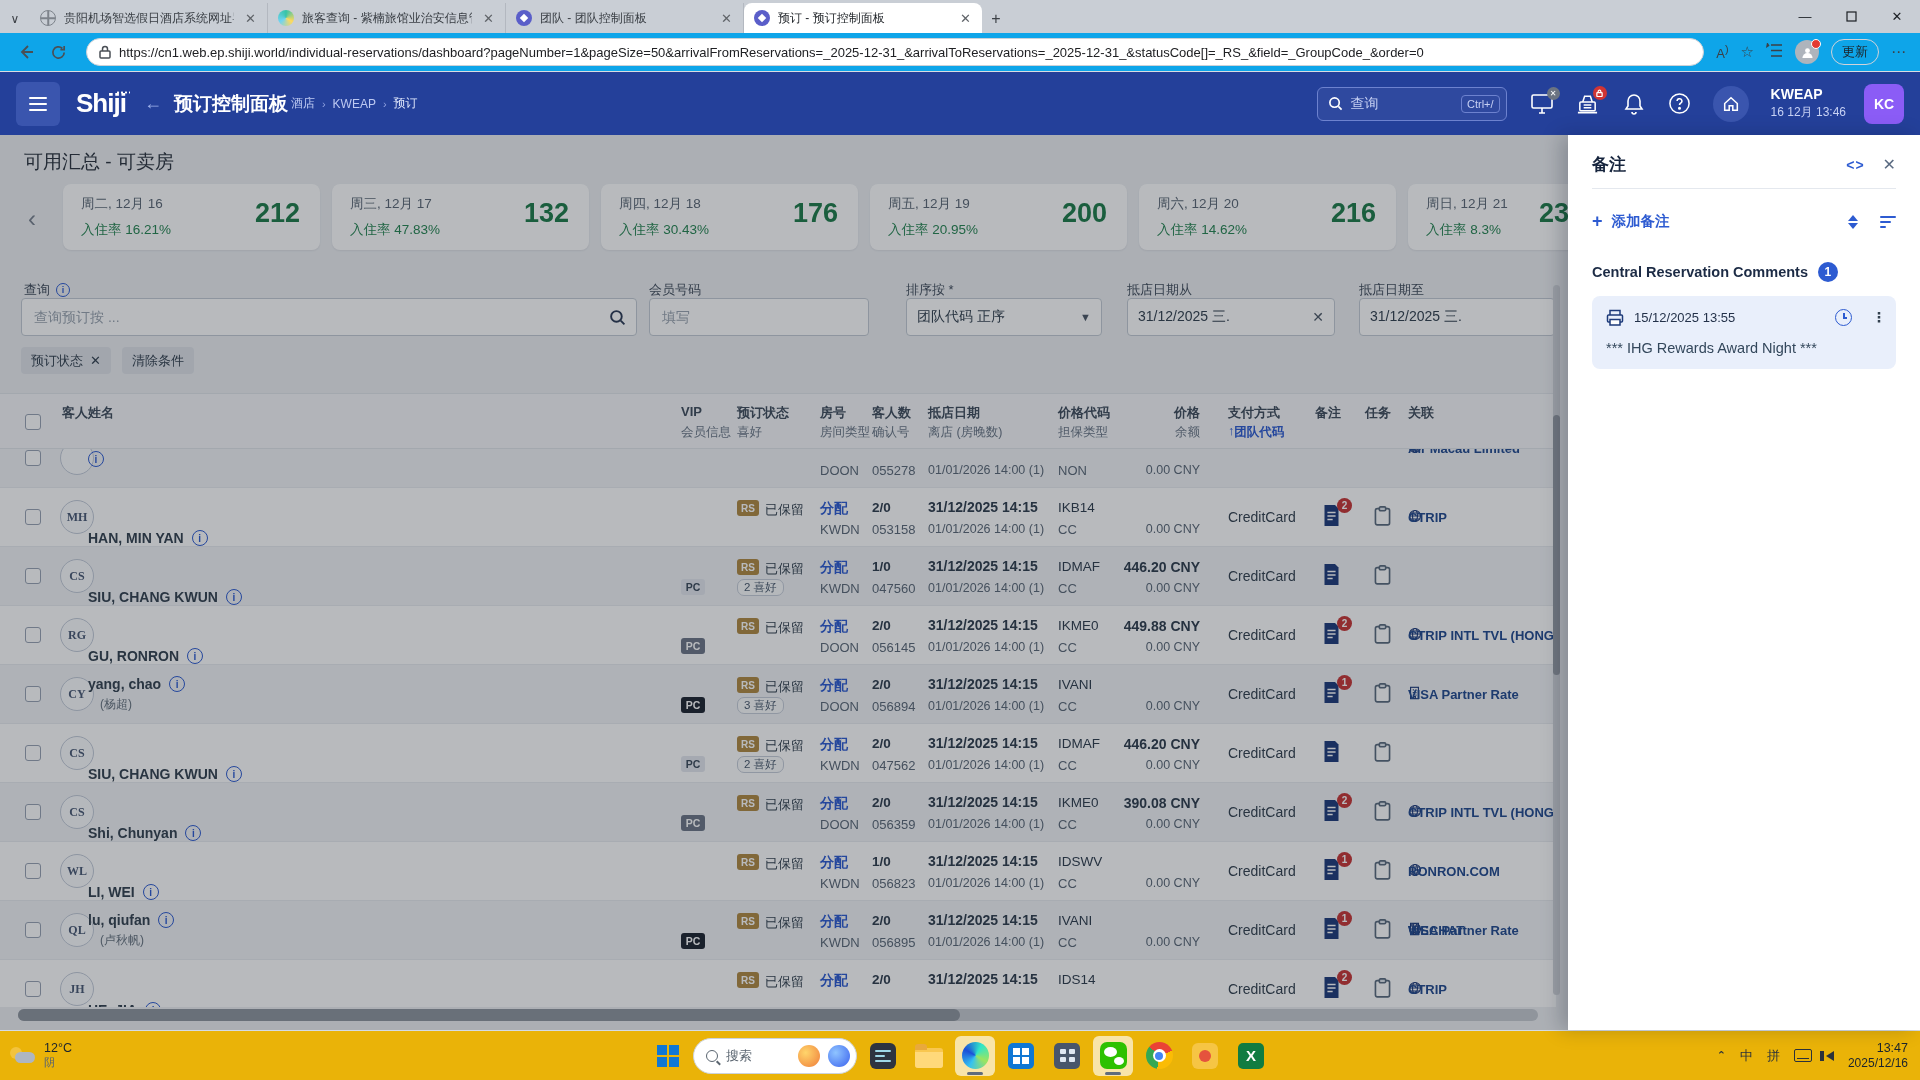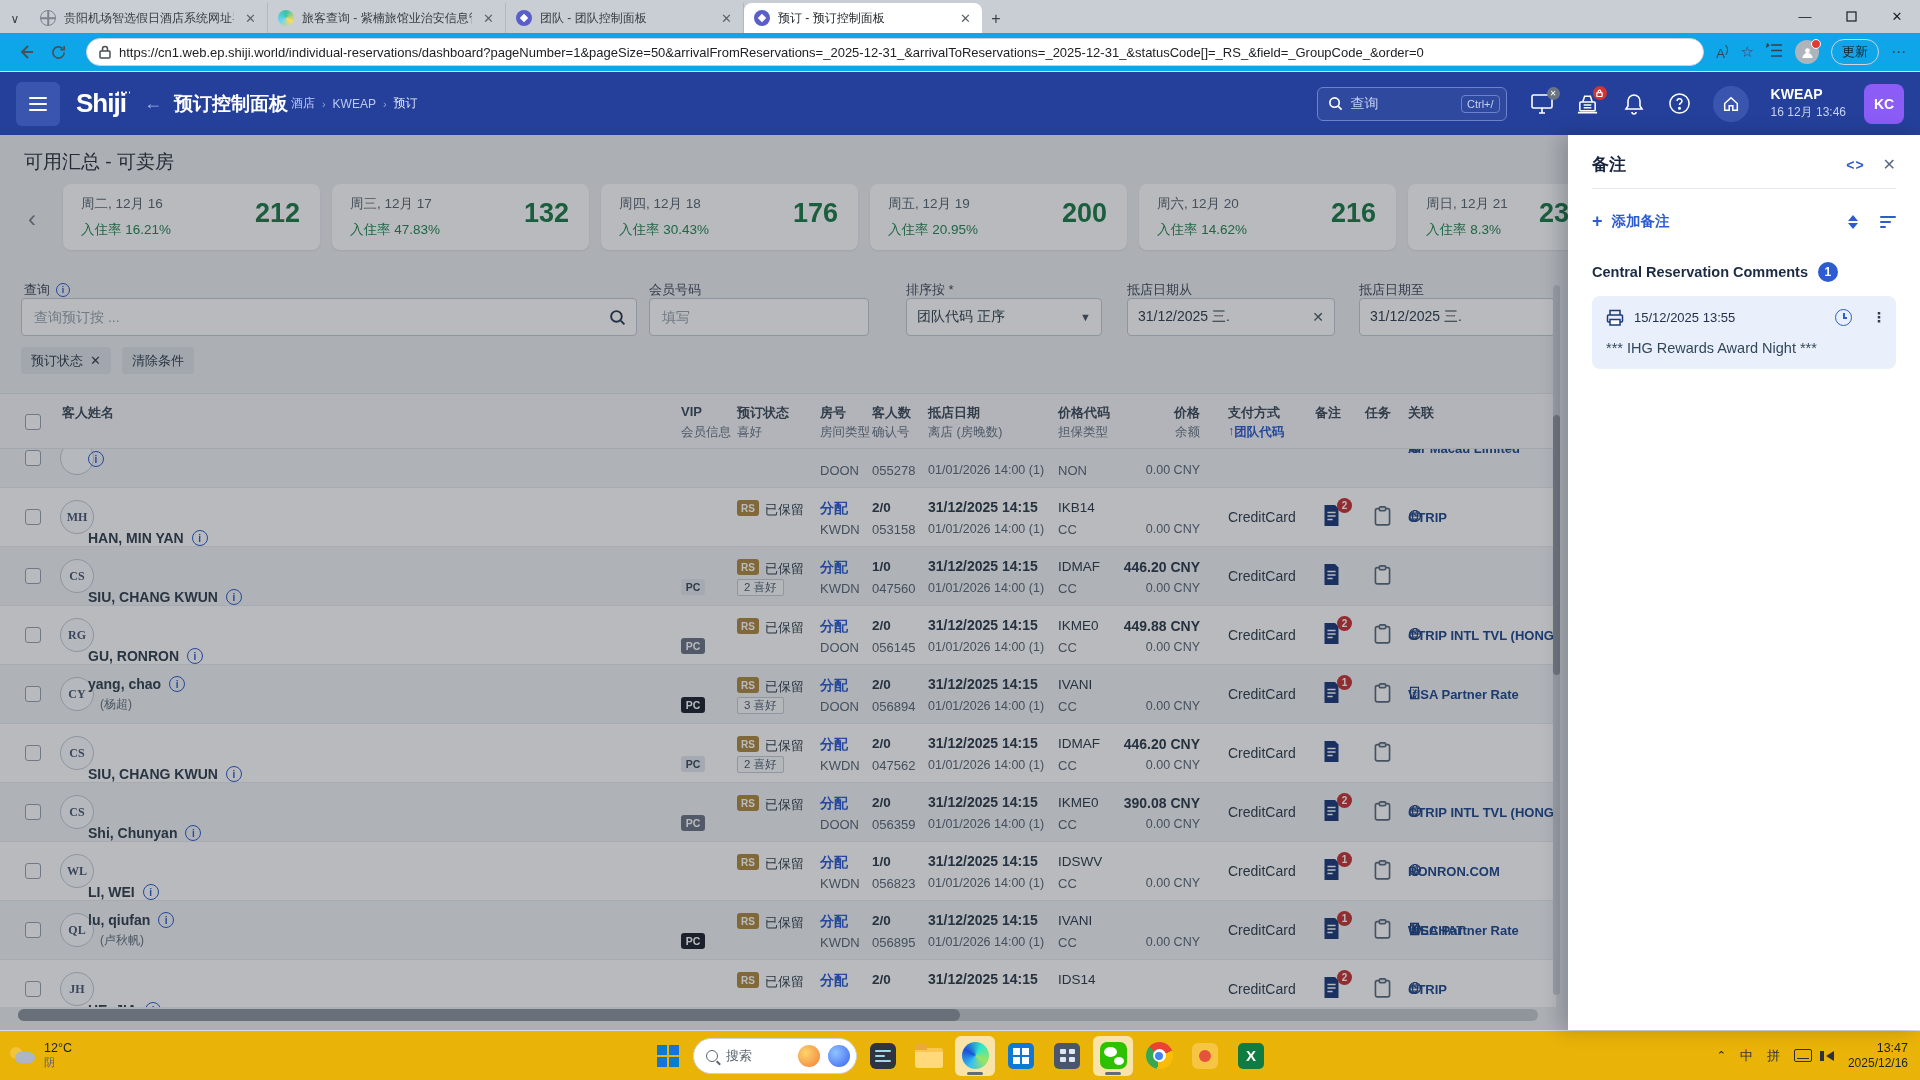--- a/index.html
+++ b/index.html
@@ -105,21 +105,21 @@
   .namewrap.upn{height:auto;top:11px;}
   .gname{position:static !important;font-size:14px;font-weight:600;color:#33414f;}
   .altname{left:100px;top:31px;font-size:12px;color:#67737f;}
   .rinfo{position:static !important;width:16px;height:16px;border-radius:50%;border:1.4px solid #2d5bd1;color:#2d5bd1;font-size:10px;font-weight:bold;display:flex;align-items:center;justify-content:center;}
   .pcb{left:681px;top:32px;width:24px;height:16px;border-radius:3px;font-size:10.5px;font-weight:bold;display:flex;align-items:center;justify-content:center;}
   .pcb.light{background:#e4e7ee;color:#3b4a5a;}
   .pcb.dark{background:#6d7687;color:#fff;}
   .pcb.black{background:#1e2430;color:#fff;}
   .rsb{left:737px;top:12px;width:22px;height:16px;border-radius:3px;background:#b08a42;color:#fff;font-size:10px;font-weight:bold;display:flex;align-items:center;justify-content:center;}
   .stext{left:765px;top:13px;font-size:13px;color:#33414f;}
-  .prefs{left:737px;top:32px;height:17px;padding:0 6px;border:1px solid #c6cdd8;border-radius:2px;background:#fbfcfd;font-size:11.5px;color:#4a5a6d;display:flex;align-items:center;}
+  .prefs{left:737px;top:32px;height:17px;padding:0 6px;border:1px solid #c6cdd8;border-radius:7px;background:#fbfcfd;font-size:11.5px;color:#4a5a6d;display:flex;align-items:center;}
   .assign{left:820px;top:12px;font-size:14px;font-weight:600;color:#2d5bd1;}
   .room{left:820px;top:34px;font-size:13px;color:#5b6877;}
   .guests{left:872px;top:12px;font-size:13.5px;font-weight:600;color:#2f3d4d;}
   .conf{left:872px;top:34px;font-size:13px;color:#5b6877;}
   .arr{left:928px;top:11px;font-size:14px;font-weight:bold;color:#2f3d4d;}
   .dep{left:928px;top:34px;font-size:12.5px;color:#5b6877;}
   .rate{left:1058px;top:12px;font-size:13.5px;color:#2f3d4d;}
   .guar{left:1058px;top:34px;font-size:13px;color:#5b6877;}
   .price{left:1080px;top:12px;width:120px;text-align:right;font-size:14px;font-weight:600;color:#2f3d4d;}
   .price.masked{color:#2d5bd1;margin-top:48px;}

